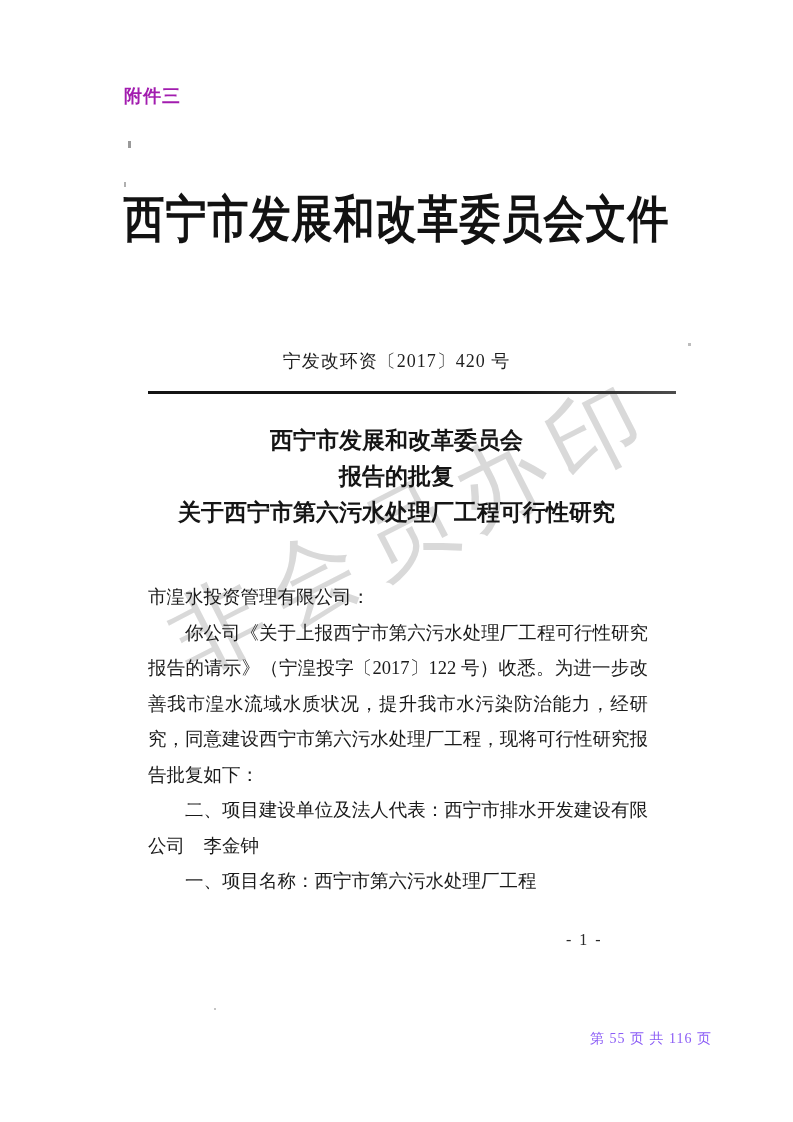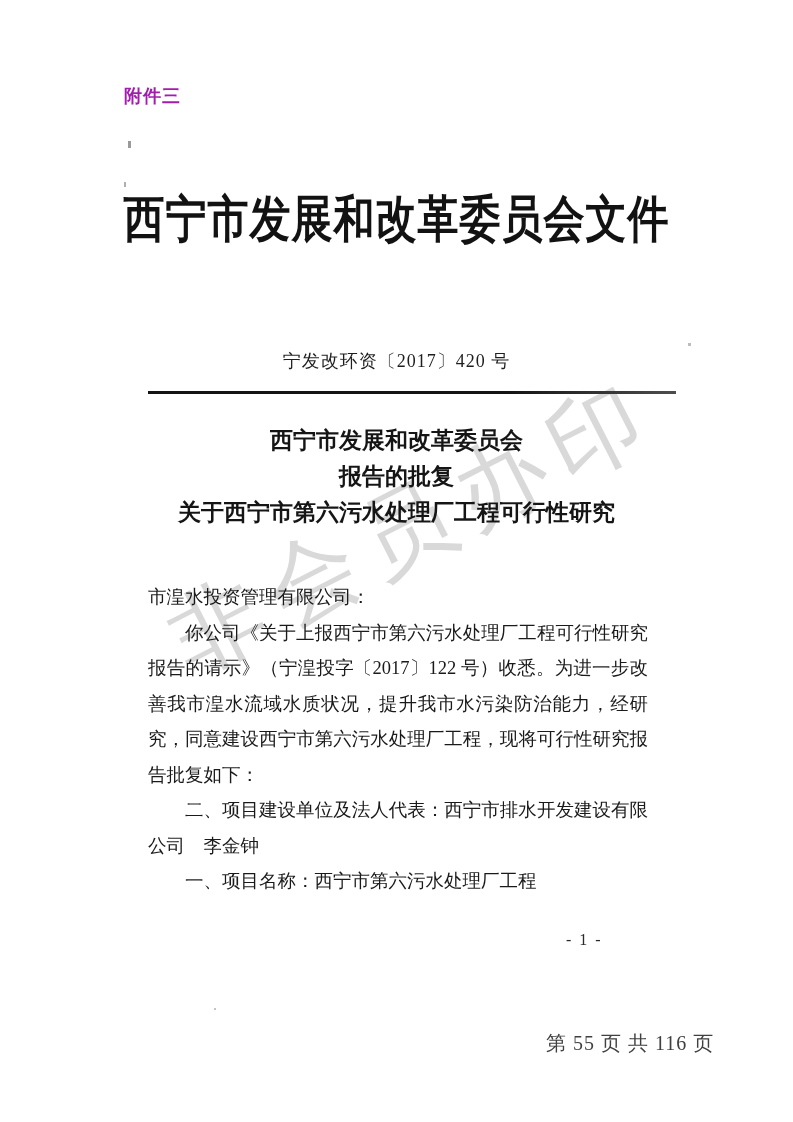--- a/index.html
+++ b/index.html
@@ -95,25 +95,25 @@
   .pagenum {
     position: absolute;
     left: 566px;
     top: 931px;
     font-size: 16px;
     letter-spacing: 2px;
     color: #2a2a2a;
   }
   .footer {
     position: absolute;
-    left: 546px;
+    left: 590px;
     top: 1030px;
-    font-size: 20px;
+    font-size: 14px;
     letter-spacing: 1px;
-    color: #404040;
+    color: #8b5cf6;
   }
   
   .speck { position: absolute; background: #9a9a9a; pointer-events: none; }
   .speck-1 { left: 128px; top: 141px; width: 3px; height: 7px; }
   .speck-2 { left: 124px; top: 182px; width: 2px; height: 5px; background:#b0b0b0; }
   .speck-3 { left: 688px; top: 343px; width: 3px; height: 3px; background:#bdbdbd; }
   .speck-4 { left: 214px; top: 1008px; width: 2px; height: 2px; background:#c5c5c5; }
 </style>
 </head>
 <body>

